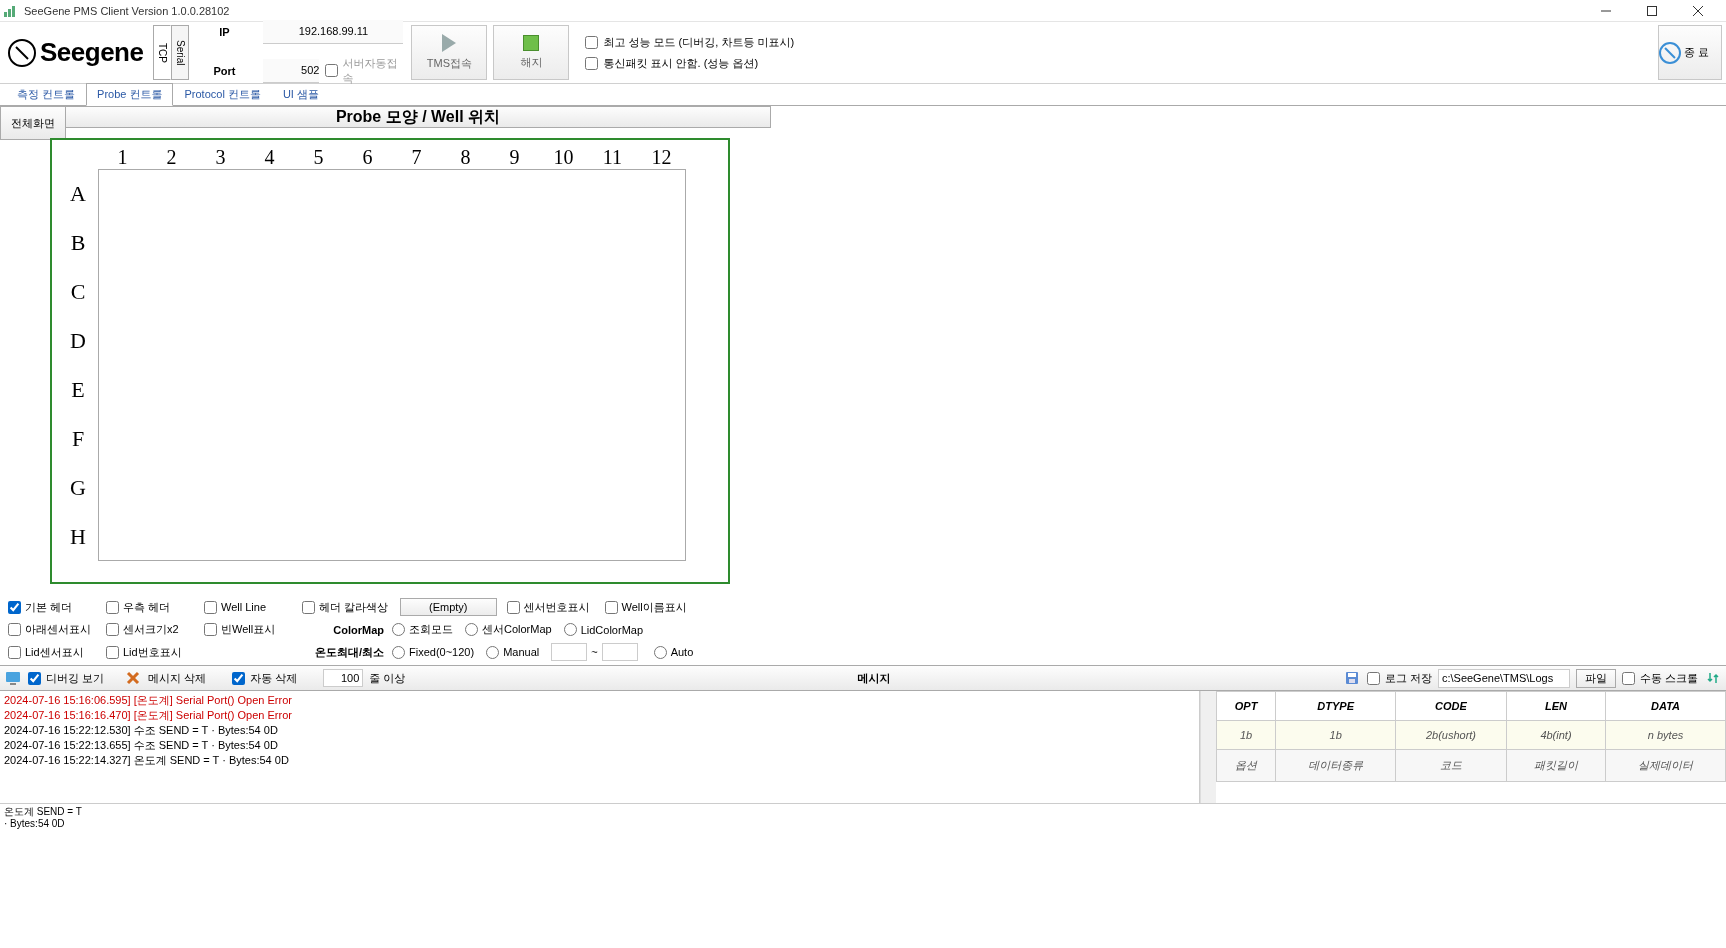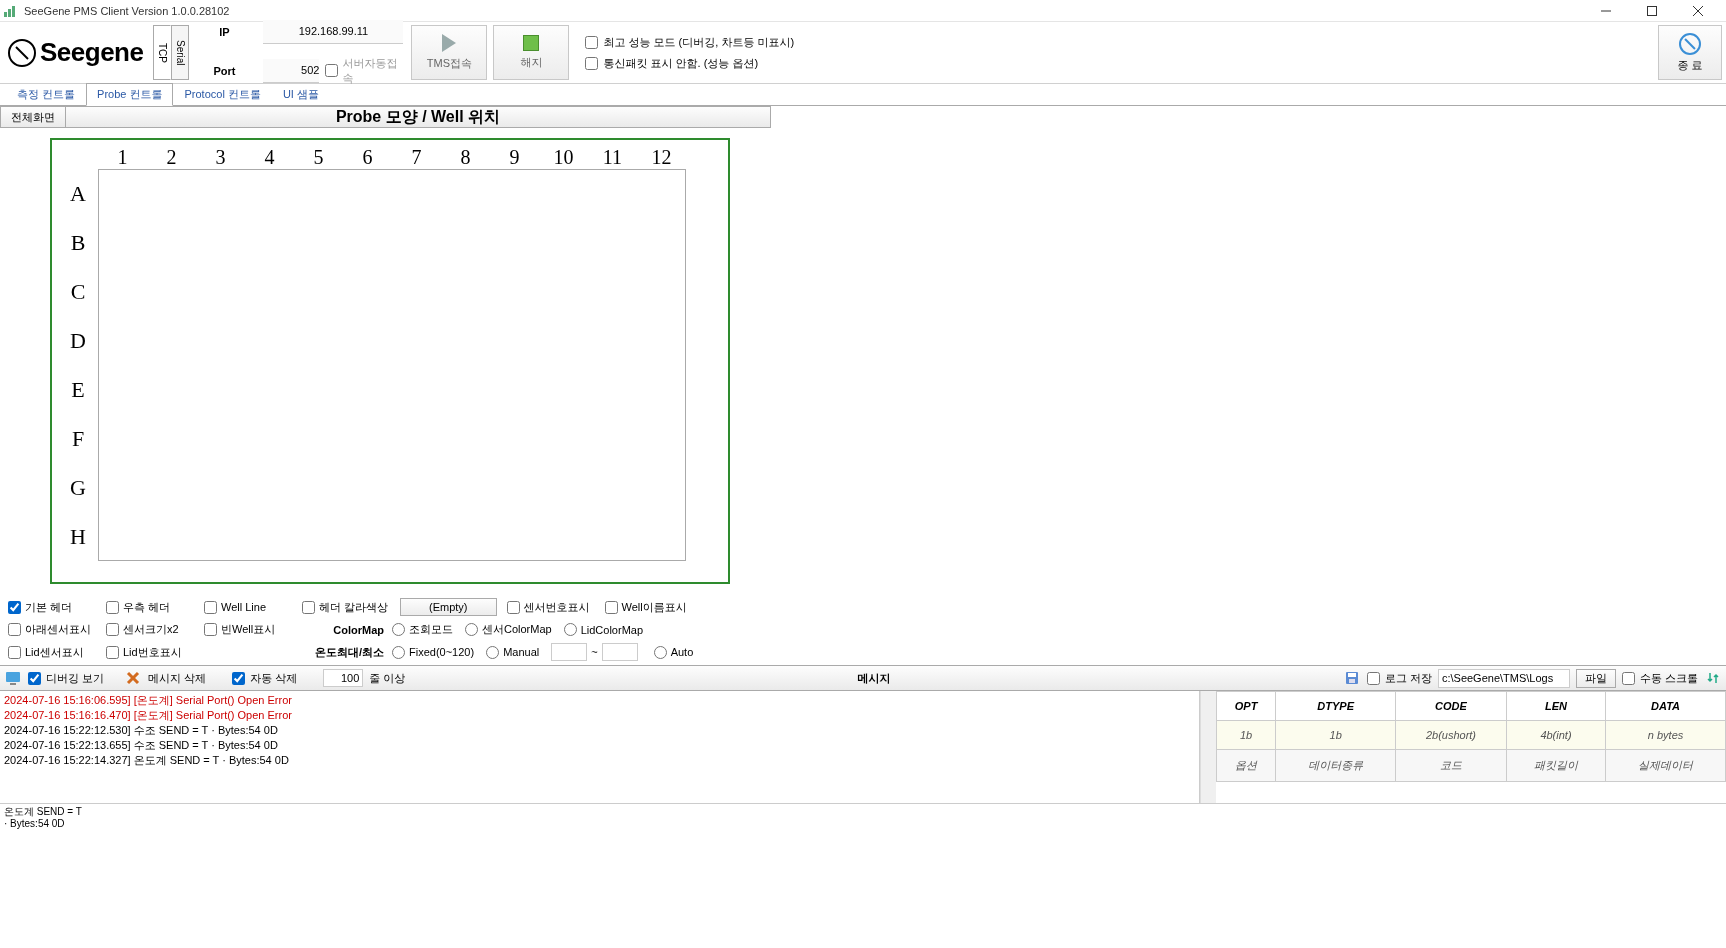--- a/index.html
+++ b/index.html
@@ -24,32 +24,32 @@
 .lbl-cell { display: flex; align-items: center; justify-content: center; font-weight: 700; }
 .ip-input { height: 24px; border: none; border-bottom: 1px solid #ccc; background: #fafafa; text-align: center; font-size: 11px; }
 .port-row2 { display: flex; align-items: center; gap: 6px; }
 .port-input { width: 56px; height: 24px; border: none; border-bottom: 1px solid #ccc; background: #fafafa; text-align: right; font-size: 11px; }
 .chk-inline { display: inline-flex; align-items: center; gap: 4px; color: #999; }
 .big-btn { width: 76px; border: 1px solid #c8c8c8; background: linear-gradient(#fdfdfd,#ececec); display: flex; flex-direction: column; align-items: center; justify-content: center; gap: 4px; font-size: 11px; color: #666; }
 .play-icon { width:0;height:0;border-left:14px solid #9aa;border-top:9px solid transparent;border-bottom:9px solid transparent; }
 .stop-icon { width: 16px; height: 16px; background: #6fbf4a; border: 1px solid #4a8f2e; }
 .top-checks { display: flex; flex-direction: column; justify-content: center; gap: 6px; padding-left: 10px; font-size: 11px; }
 .chk { display: inline-flex; align-items: center; gap: 5px; }
-.exit-btn { margin-left: auto; width: 64px; border: 1px solid #c8c8c8; background: linear-gradient(#fdfdfd,#ececec); display: flex; flex-direction: column; align-items: center; justify-content: center; gap: 3px; font-size: 11px; }
+.exit-btn { margin-left: auto; width: 64px; border: 1px solid #c8c8c8; background: linear-gradient(#fdfdfd,#ececec); display: flex; flex-direction: row; align-items: center; gap: 3px; font-size: 11px; }
 .exit-icon { width: 22px; height: 22px; border: 2px solid #3a8fd6; border-radius: 50%; position: relative; display: inline-flex; align-items: center; justify-content: center; }
 .exit-icon::after { content: ""; width: 14px; height: 2px; background: #3a8fd6; transform: rotate(45deg); position: absolute; }
 
 
 .menutabs { height: 22px; display: flex; align-items: flex-end; padding: 0 6px; gap: 0; border-bottom: 1px solid #aaa; }
 .menutab { padding: 3px 10px; font-size: 11px; color: #2a58a5; cursor: default; border: 1px solid transparent; border-bottom: none; }
 .menutab.active { background: #fff; border: 1px solid #aaa; border-bottom: 1px solid #fff; margin-bottom: -1px; }
 
 
 .subheader { height: 22px; display: flex; align-items: stretch; }
-.sub-btn { border: 1px solid #aaa; background: linear-gradient(#fdfdfd,#eaeaea); font-size: 11px; padding: 4px 10px; display: flex; align-items: center; }
+.sub-btn { border: 1px solid #aaa; background: linear-gradient(#fdfdfd,#eaeaea); font-size: 11px; padding: 16px 10px; display: flex; align-items: center; }
 .sub-title { flex: 1; max-width: 705px; border: 1px solid #aaa; border-left: none; background: linear-gradient(#fdfdfd,#eaeaea); display: flex; align-items: center; justify-content: center; font-weight: 700; font-size: 16px; }
 
 
 .plate-wrap { padding: 10px 50px; }
 .plate { border: 2px solid #2e8b2e; width: 680px; height: 446px; position: relative; padding: 6px; }
 .plate-cols { display: flex; padding-left: 40px; gap: 0; }
 .plate-cols span { width: 49px; text-align: center; font-family: "Times New Roman", serif; font-size: 20px; }
 .plate-body { display: flex; }
 .plate-rows { display: flex; flex-direction: column; width: 40px; }
 .plate-rows span { height: 49px; display: flex; align-items: center; justify-content: center; font-family: "Times New Roman", serif; font-size: 22px; }

